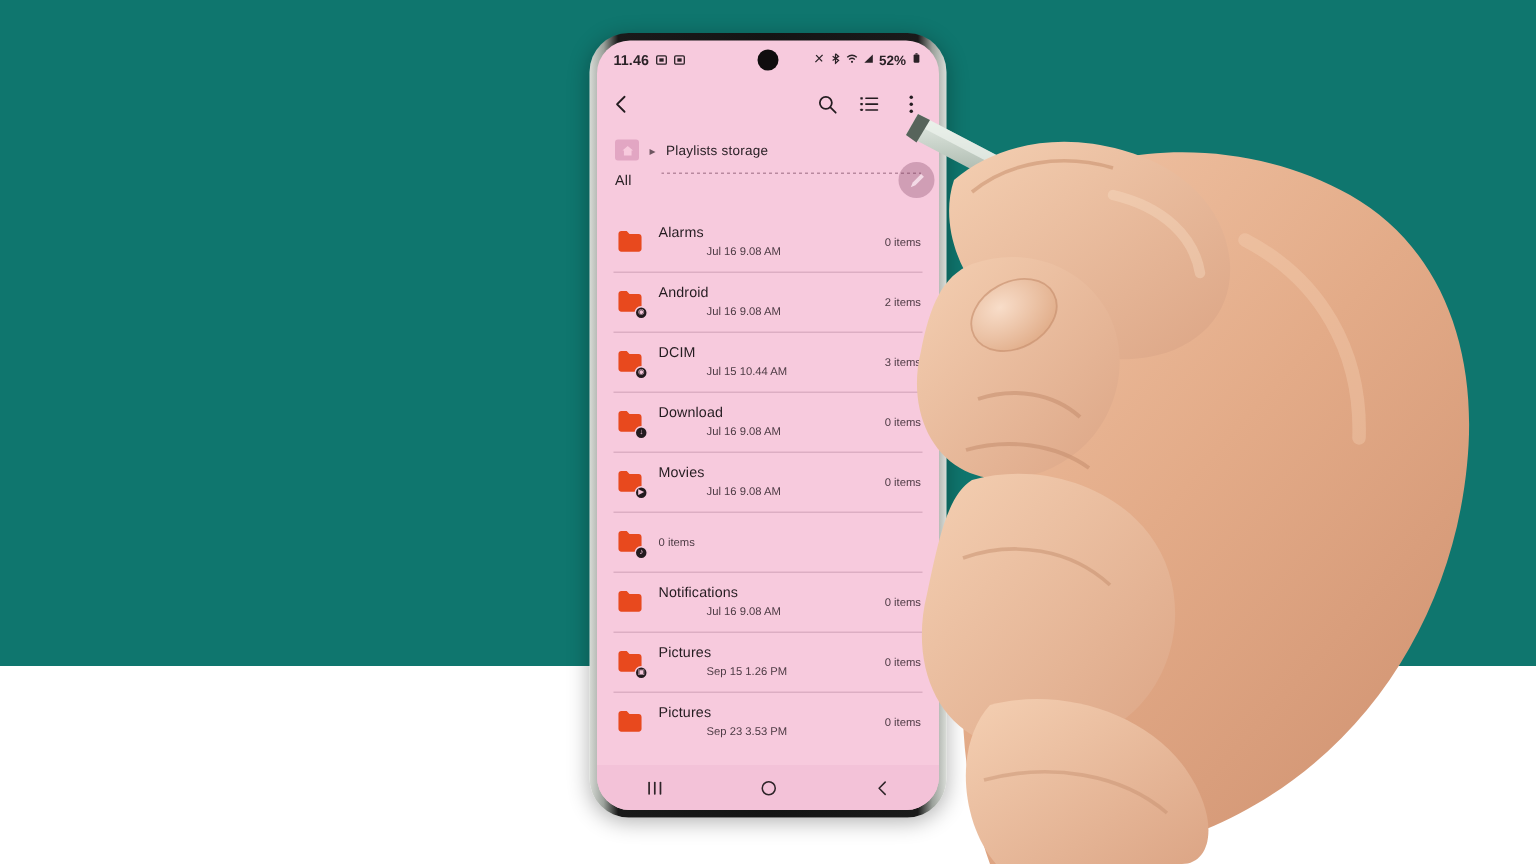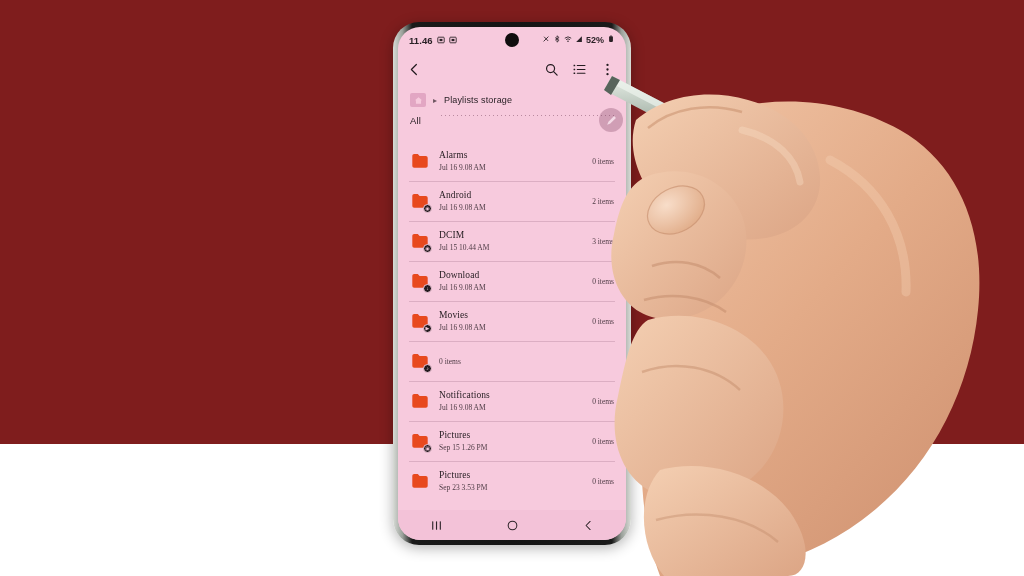--- a/index.html
+++ b/index.html
@@ -2,21 +2,21 @@
 <html><head>
 <meta charset="utf-8">
 <style>
   * { box-sizing: border-box; margin: 0; padding: 0; }
   html, body {
     width: 1024px; height: 576px;
     overflow: hidden;
     background: #ffffff;
     font-family: "Liberation Sans", sans-serif;
   }
-  #stage { position: relative; width: 1024px; height: 444px; background: #7f1d1d; }
+  #stage { position: relative; width: 1024px; height: 444px; background: #0f766e; }
 
   
   #phone {
     position: absolute; left: 393px; top: 22px;
     width: 238px; height: 523px;
     border-radius: 26px;
     background: linear-gradient(90deg,#d8dbd6 0%,#9aa09a 4%,#1a1a1a 8%,#141414 50%,#1a1a1a 92%,#9aa09a 96%,#d9dcd7 100%);
     box-shadow: 0 3px 14px rgba(0,0,0,.30);
     padding: 5px 5px;
   }
@@ -68,41 +68,41 @@
   #allrow {
     height: 26px; display: flex; align-items: flex-start; gap: 20px; padding: 0 12px;
   }
   #all-label { font-size: 9.5px; color: #2a2126; letter-spacing: .2px; }
   #all-dots {
     flex: 1; height: 1px;
     background-image: repeating-linear-gradient(to right,#b9899f 0 1.5px, transparent 1.5px 4px);
   }
 
   
-  #filelist { position: relative; font-family: Liberation Serif, serif; }
+  #filelist { position: relative; }
   .frow {
     position: relative; height: 40px;
     display: flex; align-items: center; padding: 0 12px 0 11px;
   }
   .frow + .frow::before {
     content: ""; position: absolute; left: 11px; right: 11px; top: 0;
     height: 1px; background: rgba(160,110,135,.30);
   }
   .ficon { position: relative; width: 22px; height: 22px; flex: 0 0 22px; margin-right: 8px; }
   .ficon .folder { width: 22px; height: 22px; display: block; color: #e8491e; }
   .badge {
     position: absolute; right: -1px; bottom: -1px;
     width: 9px; height: 9px; border-radius: 50%;
     background: #231b1f; border: 1.2px solid #f7cadd;
     display: flex; align-items: center; justify-content: center;
     color: #f4c6da; font-size: 5px; line-height: 1;
   }
   .finfo { flex: 1; min-width: 0; }
   .fname { font-size: 9.5px; color: #241c20; line-height: 1.25; letter-spacing: .1px; }
-  .fdate { font-size: 7.5px; color: #4d3b44; line-height: 1.3; margin-top: 1px; }
+  .fdate { font-size: 7.5px; color: #4d3b44; line-height: 1.3; margin-top: 1px; margin-left: 32px; }
   .fcount { font-size: 7.5px; color: #4d3b44; white-space: nowrap; }
 
   
   #stylus-cursor {
     position: absolute; right: 3px; top: 81px;
     width: 24px; height: 24px; border-radius: 50%;
     background: rgba(120,55,90,.30);
     display: flex; align-items: center; justify-content: center;
   }
   #stylus-cursor svg { width: 13px; height: 13px; color: #f3dae6; }

